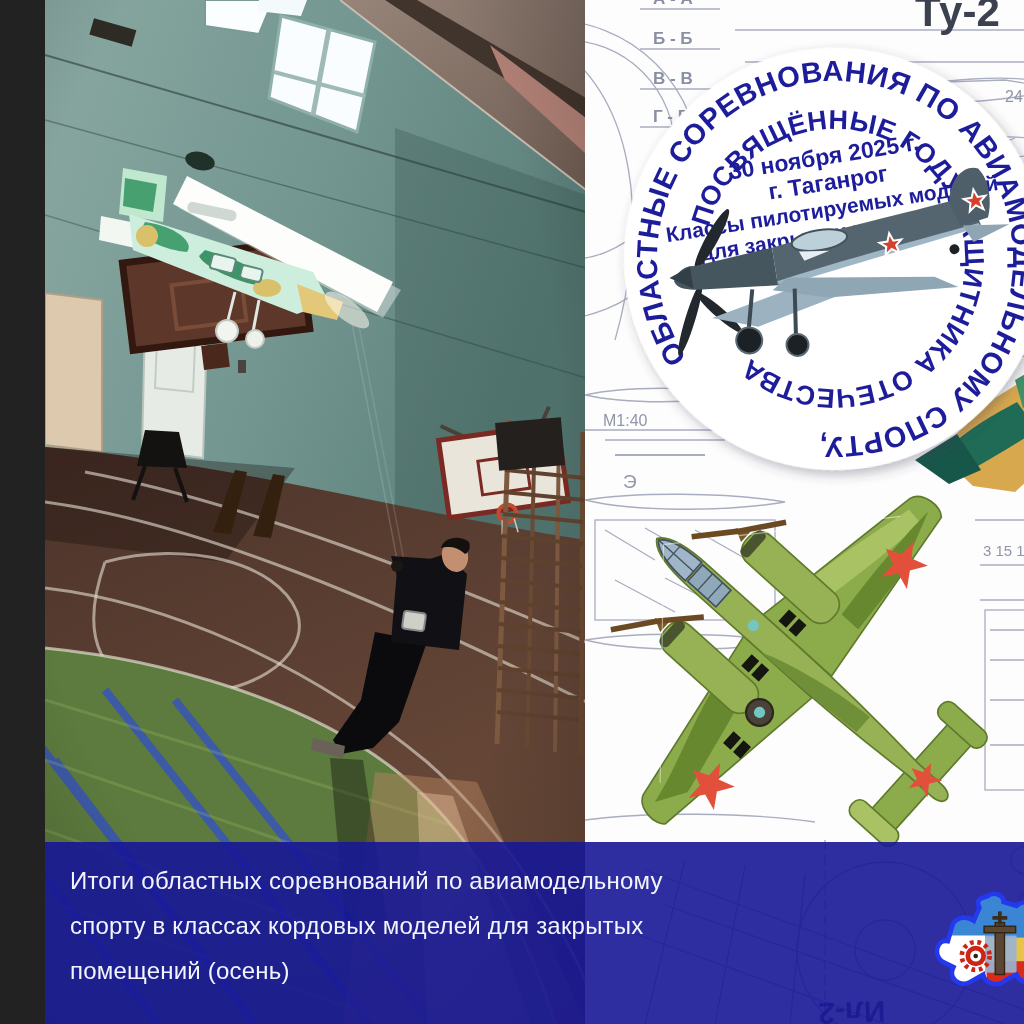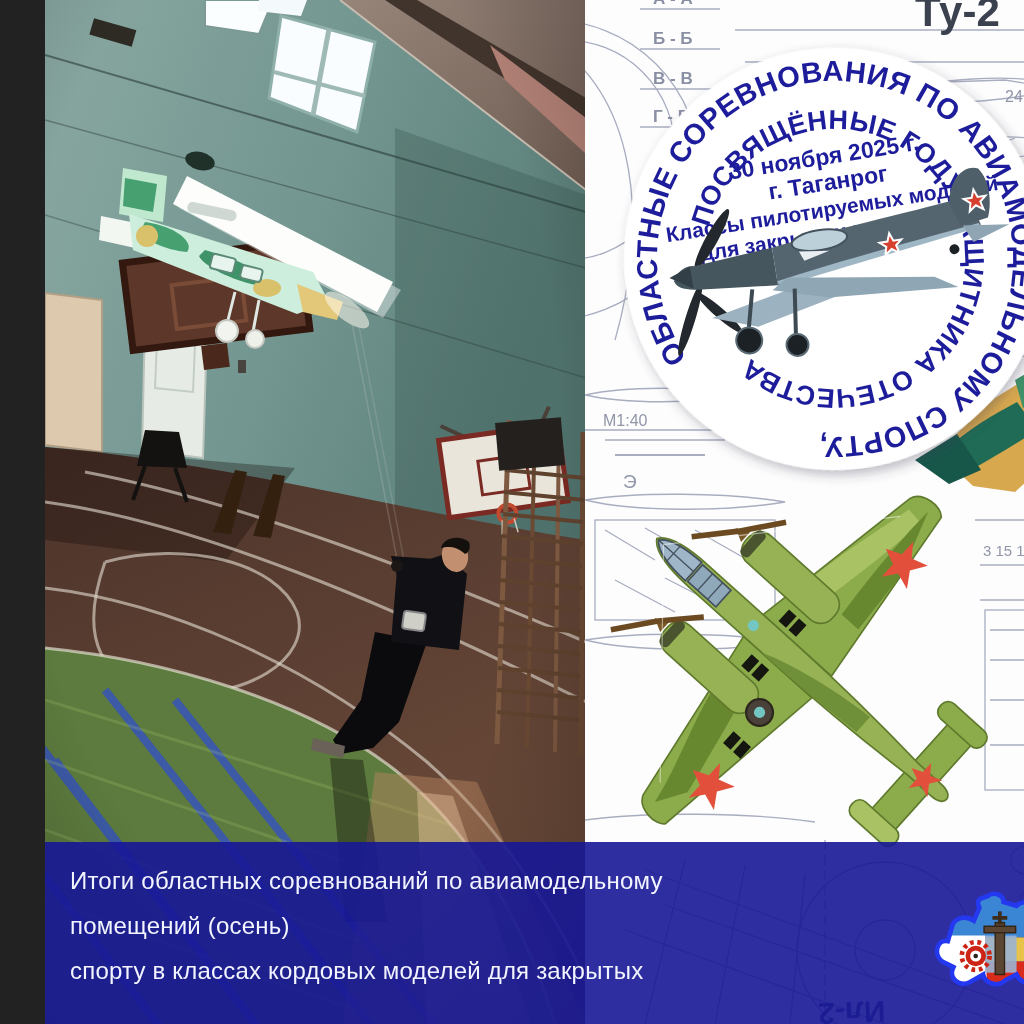--- a/index.html
+++ b/index.html
@@ -372,22 +372,22 @@
         <circle cx="-50" cy="70" r="11" fill="#1c2125" stroke="#5a6a74" stroke-width="2"></circle>
         <circle cx="120" cy="0" r="5" fill="#1c2125"></circle>
       </g>
     </g>
   </svg>
   </div>
 
   <div id="banner">
     <div id="banner-text">
       <div>Итоги областных соревнований по авиамодельному</div>
+      <div>спорту в классах кордовых моделей для закрытых</div>
       <div>помещений (осень)</div>
-      <div>спорту в классах кордовых моделей для закрытых</div>
     </div>
   </div>
 
   <svg id="region-logo" viewBox="0 0 140 125">
     <defs>
       <clipPath id="blobClip">
         <path d="M58,6 C66,0 76,4 76,12 L90,16 C98,8 112,14 108,26 L118,32 C130,30 138,42 130,52 L136,62 C142,72 134,84 124,80 L114,92 C108,102 94,100 90,90 L78,96 C70,104 56,100 54,90 L40,98 C28,104 16,94 22,82 L10,76 C0,68 4,52 16,54 L20,40 C22,28 36,26 44,32 L50,18 C46,10 50,8 58,6 Z"></path>
       </clipPath>
     </defs>
     <g clip-path="url(#blobClip)">

